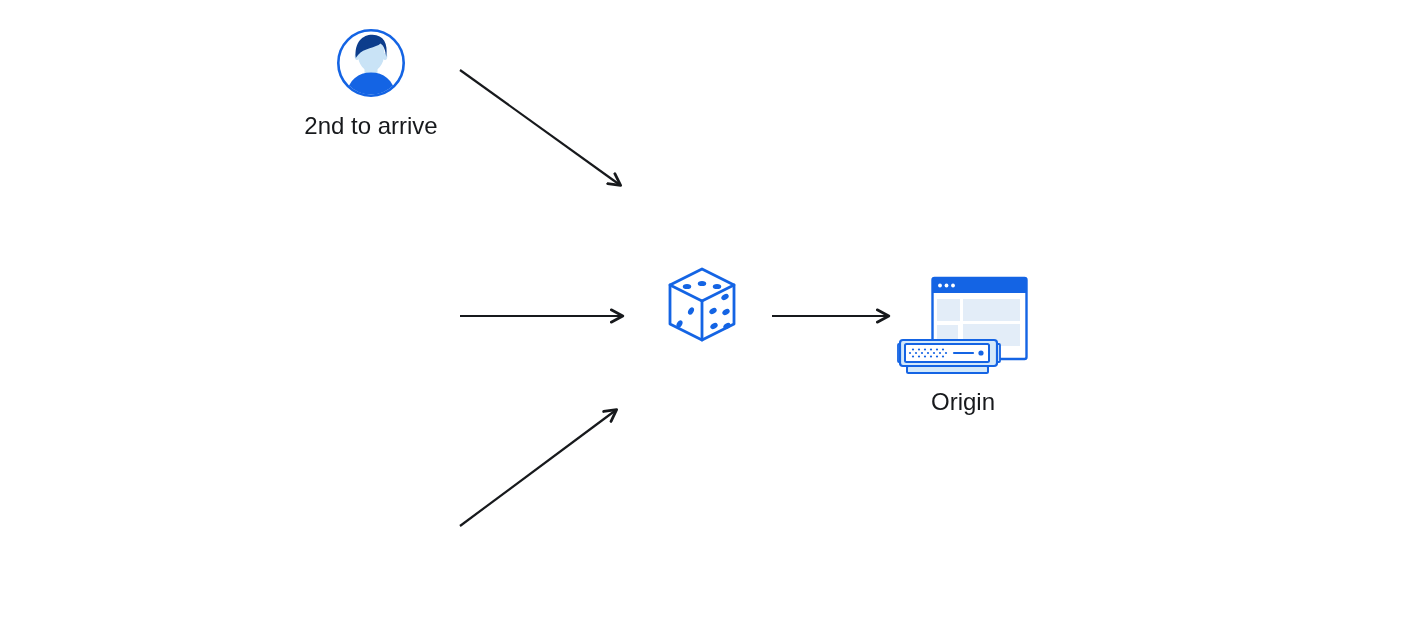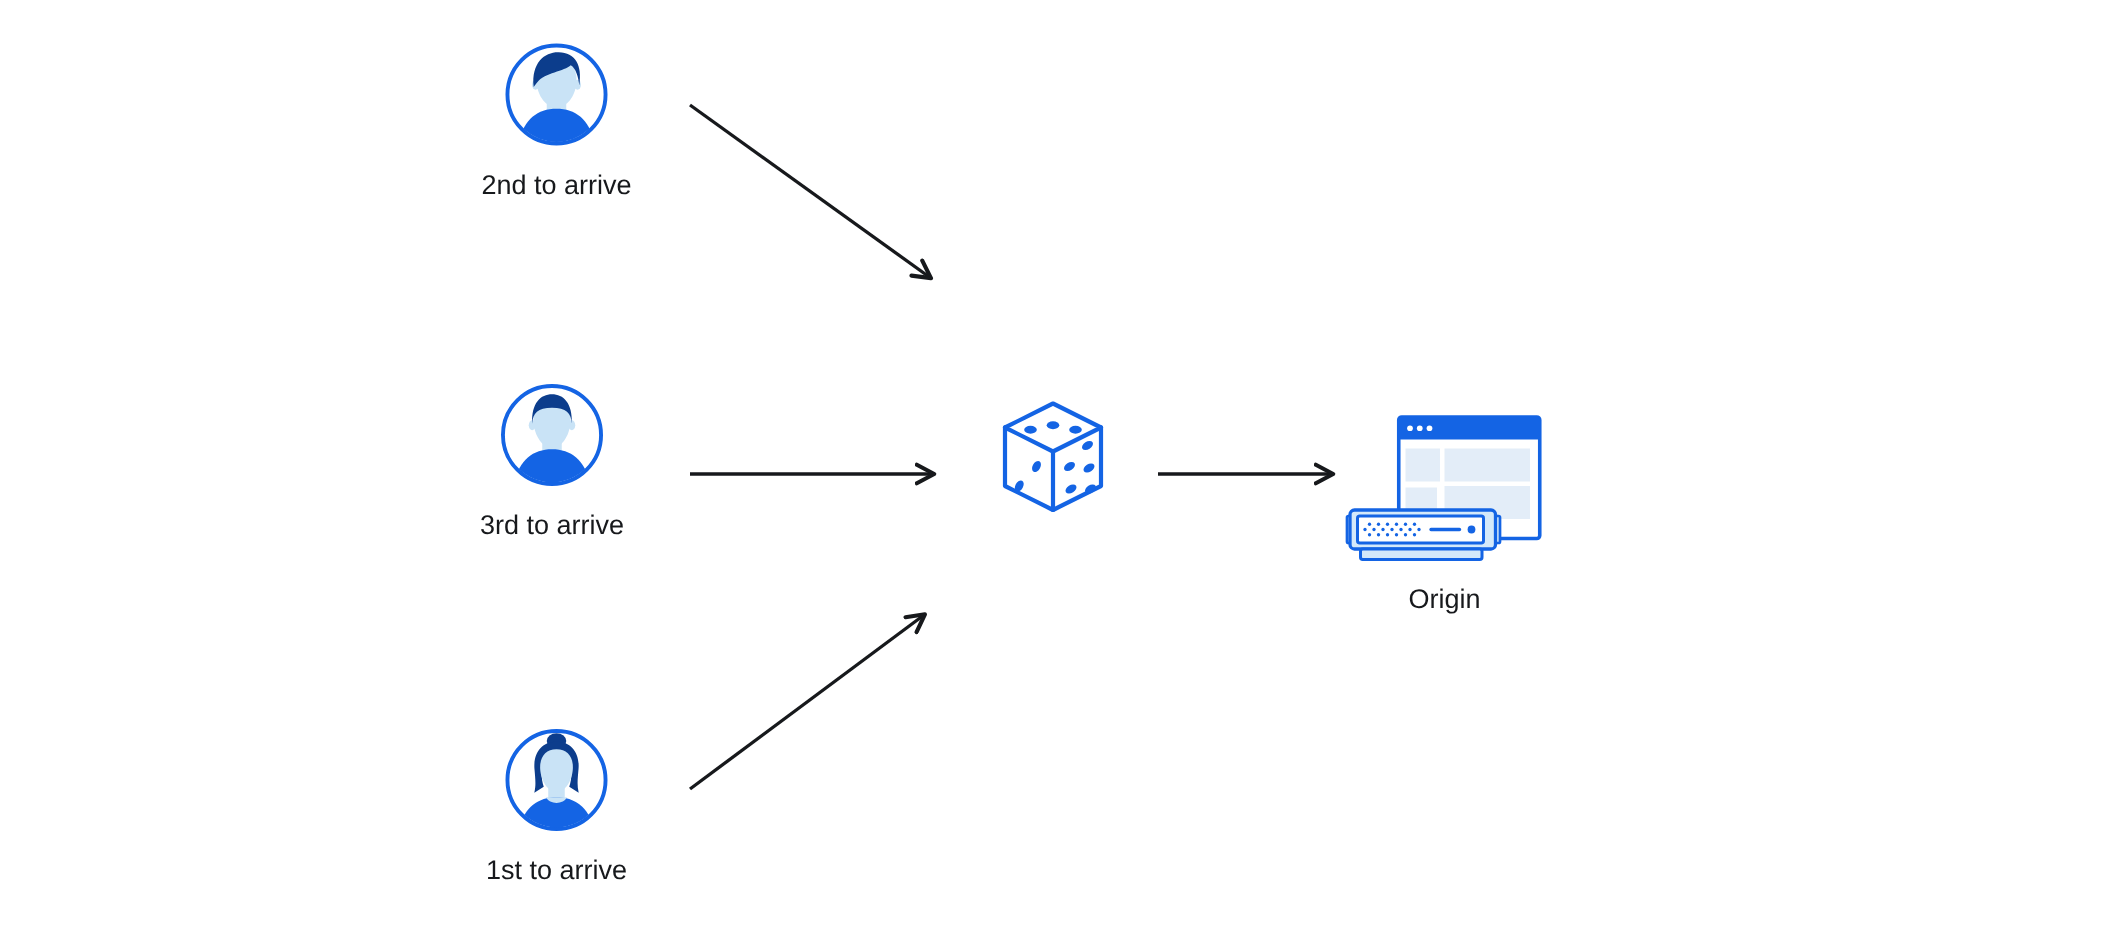--- a/index.html
+++ b/index.html
@@ -31,21 +31,21 @@
     flex-direction: column;
     align-items: center;
   }
   .actor-1 { left: 301px; top: 28px;  width: 140px; }
   .actor-2 { left: 298px; top: 255px; width: 140px; }
   .actor-3 { left: 301px; top: 485px; width: 140px; }
   .dice-node   { left: 666px; top: 266px; width: 72px; }
   .origin-node { left: 896px; top: 272px; width: 134px; }
   .node-label {
     margin-top: 16px;
-    font-size: 18px;
+    font-size: 24px;
     line-height: 1;
     color: var(--ink, #17191c);
     text-align: center;
     white-space: nowrap;
   }
   .origin-node .node-label { margin-top: 12px; }
 
   
   .ring   { fill: #ffffff; stroke: var(--blue, #1464e4); stroke-width: 2.6; }
   .skin   { fill: var(--skin, #c9e3f6); }
@@ -86,55 +86,21 @@
         <path class="shirt" d="M35 44.5 C22 44.5 12.5 52 9.5 68.5 L60.5 68.5 C57.5 52 48 44.5 35 44.5 Z"></path>
         <ellipse class="skin" cx="21" cy="28.5" rx="2.3" ry="3.4"></ellipse>
         <ellipse class="skin" cx="49" cy="28.5" rx="2.3" ry="3.4"></ellipse>
         <path class="skin" d="M35 11.5 C44.5 11.5 48.8 18 48.3 26.5 C47.7 36.5 41.8 43.5 35 43.5 C28.2 43.5 22.3 36.5 21.7 26.5 C21.2 18 25.5 11.5 35 11.5 Z"></path>
         <path class="hair" d="M19.8 30 C18 13.5 27.5 6.5 36.5 6.8 C47.5 7.2 52.3 15 50.2 29 C49.6 23 47.8 17.5 44.5 15.5 C40.5 19.5 27 20.5 22.5 26.5 C21.3 28.1 20.4 29 19.8 30 Z"></path>
       </g>
     </svg>
     <div class="node-label">2nd to arrive</div>
   </div>
 
-  <div class="node actor-2">
-    <svg width="70" height="70" viewBox="0 0 70 70" aria-hidden="true">
-      <clipPath id="clipB">
-          <circle cx="35" cy="35" r="31.6"></circle>
-        </clipPath>
-      <circle class="ring" cx="35" cy="35" r="32.7"></circle>
-      <g clip-path="url(#clipB)">
-        <rect class="skin" x="28.5" y="30" width="13" height="18"></rect>
-        <path class="shirt" d="M35 44.5 C22 44.5 12.5 52 9.5 68.5 L60.5 68.5 C57.5 52 48 44.5 35 44.5 Z"></path>
-        <ellipse class="skin" cx="21.8" cy="28.5" rx="2.3" ry="3.4"></ellipse>
-        <ellipse class="skin" cx="48.2" cy="28.5" rx="2.3" ry="3.4"></ellipse>
-        <path class="skin" d="M35 12 C43.5 12 47.8 18 47.4 26 C46.8 35.5 41.5 43.5 35 43.5 C28.5 43.5 23.2 35.5 22.6 26 C22.2 18 26.5 12 35 12 Z"></path>
-        <path class="hair" d="M21.8 27.5 C21.2 13.5 27.5 7.8 35 7.8 C42.5 7.8 48.8 13.5 48.2 27.5 C47.8 20.5 44.5 16.8 35 16.8 C25.5 16.8 22.2 20.5 21.8 27.5 Z"></path>
-      </g>
-    </svg>
-    <div class="node-label">3rd to arrive</div>
-  </div>
 
-  <div class="node actor-3">
-    <svg width="70" height="70" viewBox="0 0 70 70" aria-hidden="true">
-      <clipPath id="clipC">
-          <circle cx="35" cy="35" r="31.6"></circle>
-        </clipPath>
-      <circle class="ring" cx="35" cy="35" r="32.7"></circle>
-      <g clip-path="url(#clipC)">
-        <rect class="skin" x="29.5" y="32" width="11" height="18"></rect>
-        <path class="shirt" d="M35 46.5 C22.5 46.5 13 53.5 10 68.5 L60 68.5 C57 53.5 47.5 46.5 35 46.5 Z"></path>
-        <path class="skin" d="M28 46.5 C30.5 51.5 39.5 51.5 42 46.5 Z"></path>
-        <ellipse class="hair" cx="35" cy="9" rx="6.5" ry="5.2"></ellipse>
-        <path class="hair" d="M35 9.5 C25 9.5 19.5 17 20.3 27.5 C20.8 33.5 21.5 38.5 20.2 43.5 L26.5 39.5 C24.3 33 24.6 24.5 27.5 21 C32 16.5 38 16.5 42.5 21 C45.4 24.5 45.7 33 43.5 39.5 L49.8 43.5 C48.5 38.5 49.2 33.5 49.7 27.5 C50.5 17 45 9.5 35 9.5 Z"></path>
-        <path class="skin" d="M35 14.5 C42.5 14.5 46.3 20 45.9 27.5 C45.4 35.8 40.8 42.8 35 42.8 C29.2 42.8 24.6 35.8 24.1 27.5 C23.7 20 27.5 14.5 35 14.5 Z"></path>
-      </g>
-    </svg>
-    <div class="node-label">1st to arrive</div>
-  </div>
 
   <div class="node dice-node">
     <svg width="72" height="80" viewBox="0 0 72 80" aria-hidden="true">
       <path class="dice-face" d="M36 3 L68 19 L68 58 L36 74 L4 58 L4 19 Z"></path>
       <path class="dice-face" d="M4 19 L36 35 L68 19" fill="none"></path>
       <path class="dice-face" d="M36 35 L36 74" fill="none"></path>
 
       <ellipse class="blue-fill" cx="21" cy="20.5" rx="4.2" ry="2.6"></ellipse>
       <ellipse class="blue-fill" cx="36" cy="17.5" rx="4.2" ry="2.6"></ellipse>
       <ellipse class="blue-fill" cx="51" cy="20.5" rx="4.2" ry="2.6"></ellipse>

